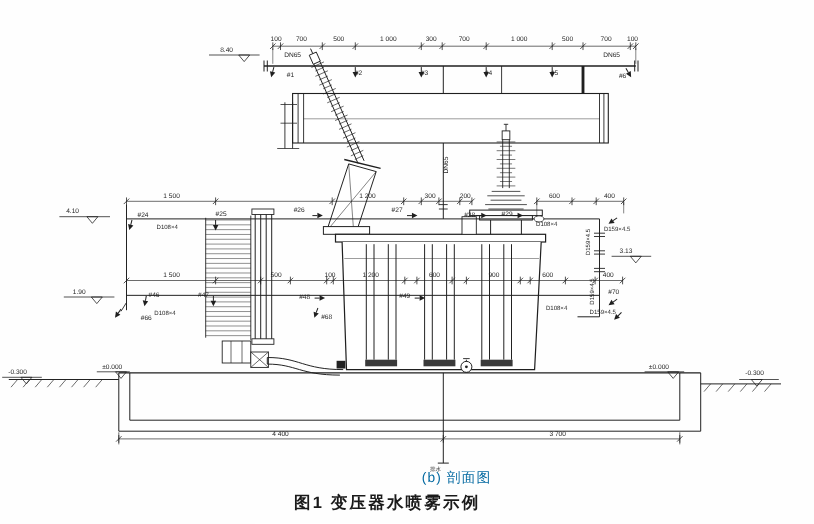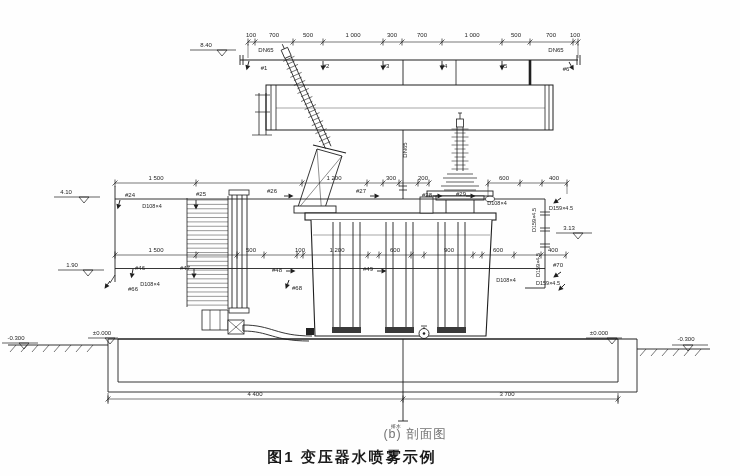--- a/index.html
+++ b/index.html
@@ -1,20 +1,20 @@
 <!DOCTYPE html>
 <html><head>
 <meta charset="utf-8">
 <style>
   html,body{margin:0;padding:0;background:#ffffff;}
   #stage{position:relative;width:740px;height:476px;background:#fefefe;overflow:hidden;
          font-family:"Liberation Sans","DejaVu Sans",sans-serif;}
   #dwg{position:absolute;left:0;top:0;}
   .cap-sub{position:absolute;left:315px;top:426px;width:200px;text-align:center;
-           font-size:12.5px;color:#737373;letter-spacing:1px;}
+           font-size:12.5px;color:#0369a1;letter-spacing:1px;}
   .cap-main{position:absolute;left:0;top:448px;width:704px;text-align:center;
             font-size:15px;font-weight:bold;color:#1a1a1a;letter-spacing:2px;}
   text{fill:#1f1f1f;}
 </style>
 </head>
 <body>
 
 <div id="stage">
 
 <svg id="dwg" width="740" height="476" viewBox="0 0 740 476">

